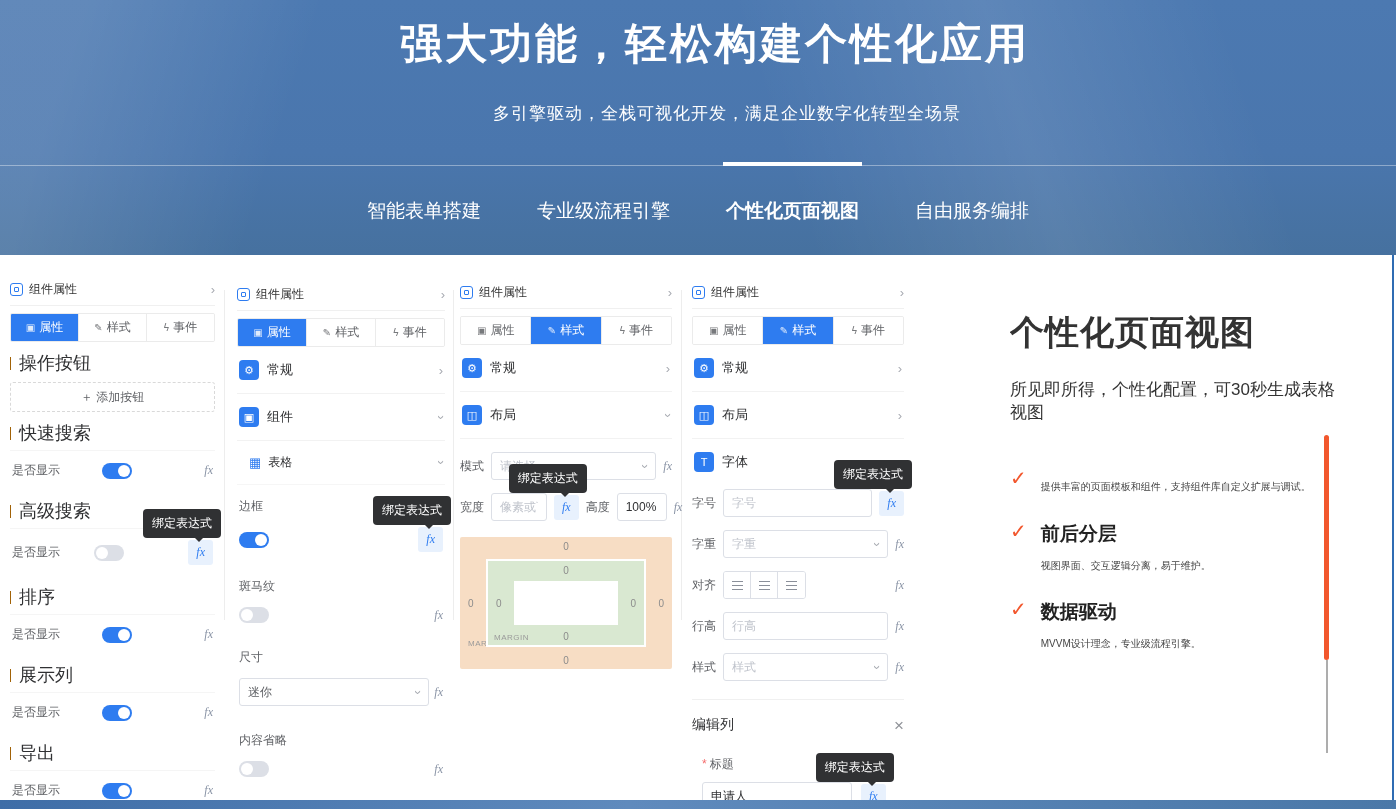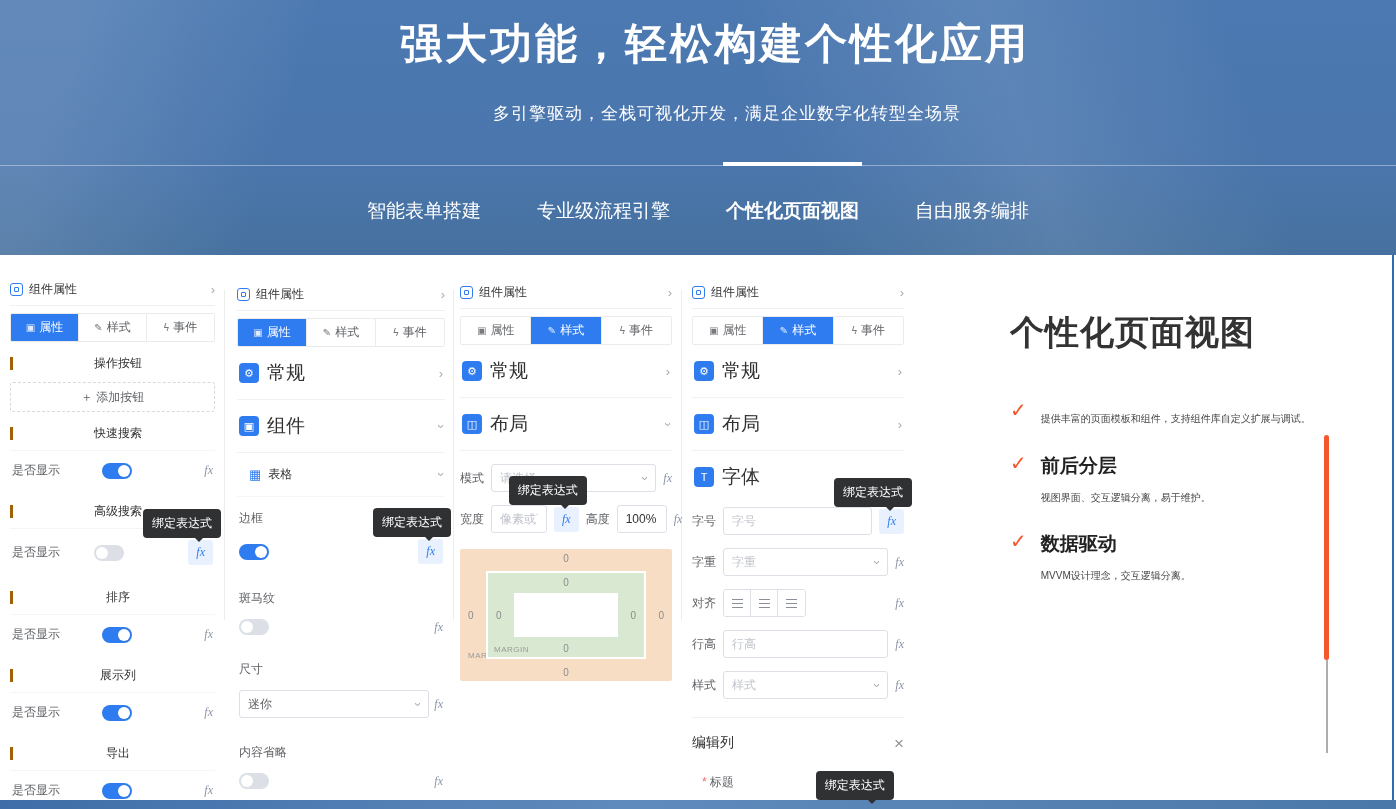--- a/index.html
+++ b/index.html
@@ -41,21 +41,21 @@
   .p-head .pt { flex:1; font-size:12px; color:#333; }
   .chev { color:#a8abb2; font-size:13px; line-height:1; }
   .chev-down { display:inline-block; transform:rotate(90deg); }
   .p-tabs { display:flex; border:1px solid #ebebeb; margin-top:7px; border-radius:2px; overflow:hidden; }
   .p-tab { flex:1; height:27px; display:flex; align-items:center; justify-content:center; gap:4px;
            color:#606266; background:#fff; border-right:1px solid #ebebeb; font-size:12px; cursor:pointer; }
   .p-tab:last-child { border-right:none; }
   .p-tab.active { background:#2e7cf0; color:#fff; }
   .p-tab .ti { font-size:10px; opacity:0.85; }
 
-  .sec { border-left:3px solid #a16207; padding-left:8px; margin-top:15px; font-size:12px; color:#303133; line-height:13px;text-align:center; }
+  .sec { border-left:1px solid #a16207; padding-left:8px; margin-top:15px; font-size:18px; color:#303133; line-height:13px; }
   .secline { height:1px; background:#f5f5f5; margin-top:10px; }
   .row { display:flex; align-items:center; justify-content:space-between; padding:11px 2px; }
   .row .lbl { color:#606266; }
   .row-right { display:flex; align-items:center; gap:8px; }
 
   .tgl { width:30px; height:16px; border-radius:8px; background:#2e7cf0; position:relative; cursor:pointer; flex:none; }
   .tgl::after { content:""; position:absolute; width:12px; height:12px; border-radius:50%; background:#fff; top:2px; right:2px; }
   .tgl.off { background:#dcdfe6; }
   .tgl.off::after { left:2px; right:auto; }
 
@@ -66,21 +66,21 @@
   .tip { position:absolute; bottom:27px; right:-8px; background:#303133; color:#fff; font-size:12px;
          padding:6px 9px; border-radius:4px; white-space:nowrap; z-index:6; }
   .tip::after { content:""; position:absolute; bottom:-4px; right:18px; border:4px solid transparent; border-top-color:#303133; border-bottom:none; }
 
   .dash-btn { border:1px dashed #d9d9d9; border-radius:3px; height:30px; line-height:28px; text-align:center;
               color:#606266; margin:12px 0 10px; cursor:pointer; }
 
   .collapse-row { display:flex; align-items:center; padding:13px 2px; border-bottom:1px solid #f2f2f2; }
   .c-ic { width:20px; height:20px; border-radius:4px; background:#2e7cf0; color:#fff; font-size:11px;
           display:flex; align-items:center; justify-content:center; margin-right:8px; flex:none; }
-  .collapse-row .cl { flex:1; font-size:19px; color:#303133; }
+  .collapse-row .cl { flex:1; font-size:13px; color:#303133; }
   .sub-row { display:flex; align-items:center; padding:13px 2px 13px 12px; border-bottom:1px solid #f6f6f6; }
   .tbl-ic { color:#2e7cf0; font-size:13px; margin-right:7px; }
   .sub-row .cl { flex:1; font-size:12px; color:#303133; }
 
   .fgroup { padding:13px 2px 0; }
   .fgroup .glbl { color:#606266; display:block; }
   .fline { display:flex; align-items:center; justify-content:space-between; padding:12px 0 13px; }
 
   .sel { border:1px solid #dcdfe6; border-radius:3px; height:28px; display:flex; align-items:center;
          justify-content:space-between; padding:0 8px; background:#fff; cursor:pointer; min-width:0; }
@@ -484,39 +484,40 @@
             <span class="fx hl">fx</span>
           </span>
         </div>
       </div>
 
     </div>
   </div>
 
   <div class="feature">
     <div class="f-title">个性化页面视图</div>
+    <div class="f-sub">所见即所得，个性化配置，可30秒生成表格视图</div>
     <div class="f-items">
       <div class="f-item">
         <span class="f-chk">✓</span>
         <div>
           <div class="fi-desc">提供丰富的页面模板和组件，支持组件库自定义扩展与调试。</div>
         </div>
       </div>
       <div class="f-item">
         <span class="f-chk">✓</span>
         <div>
           <div class="fi-title">前后分层</div>
           <div class="fi-desc">视图界面、交互逻辑分离，易于维护。</div>
         </div>
       </div>
       <div class="f-item">
         <span class="f-chk">✓</span>
         <div>
           <div class="fi-title">数据驱动</div>
-          <div class="fi-desc">MVVM设计理念，交互逻辑分离。</div>
+          <div class="fi-desc">MVVM设计理念，专业级流程引擎。</div>
         </div>
       </div>
 
     </div>
   </div>
 
   <div class="scroll-thumb"></div>
   <div class="scroll-rest"></div>
   <div class="right-edge"></div>
 </div>

